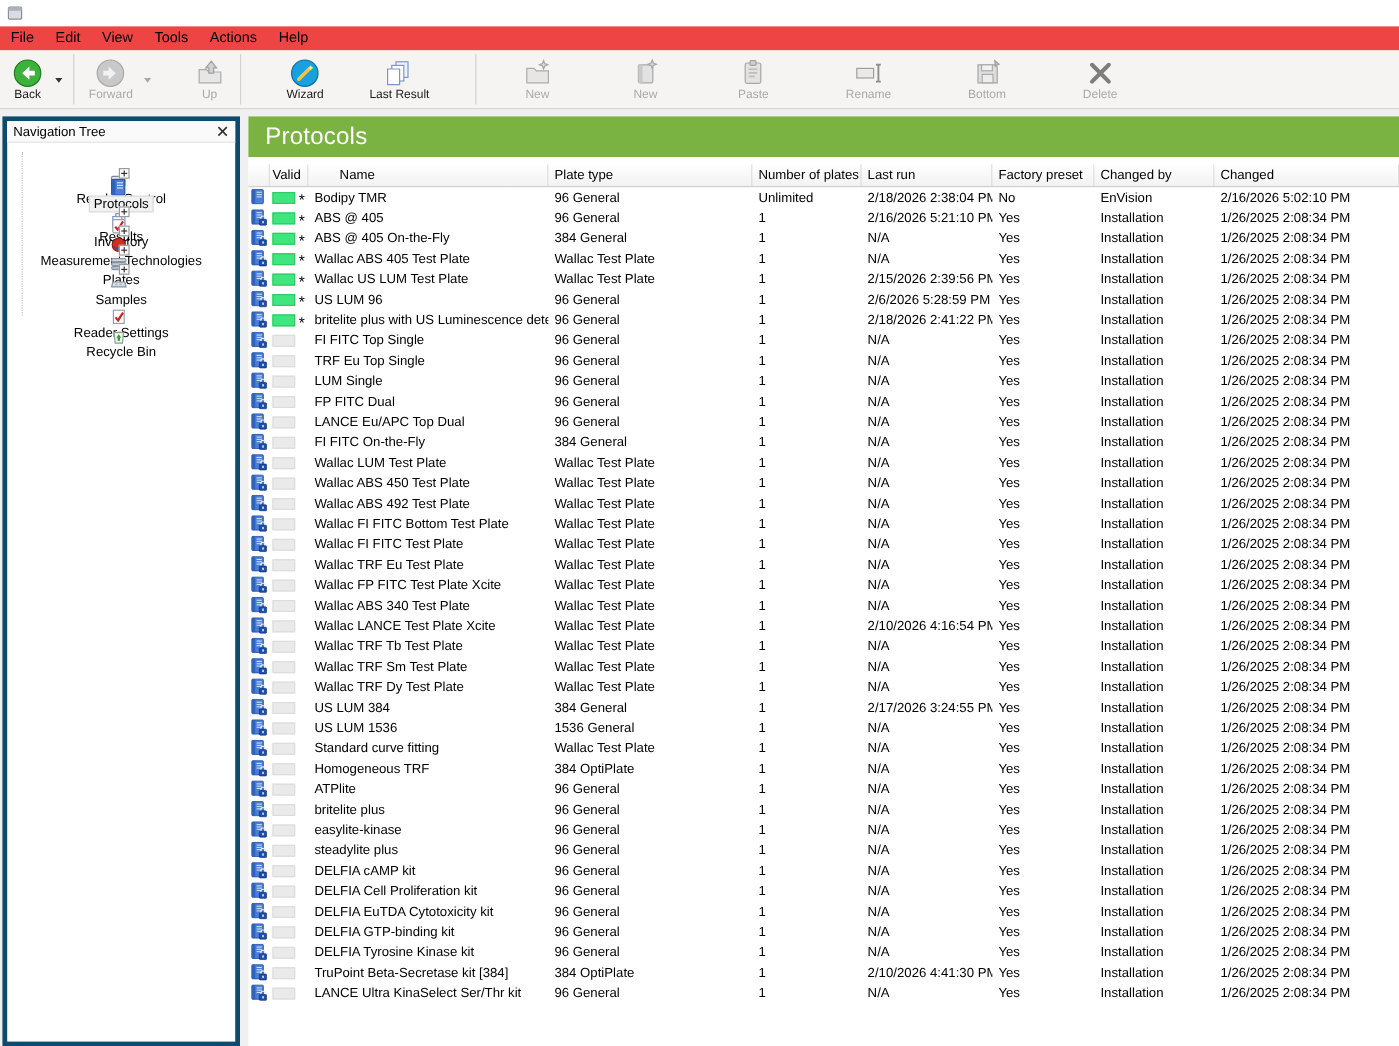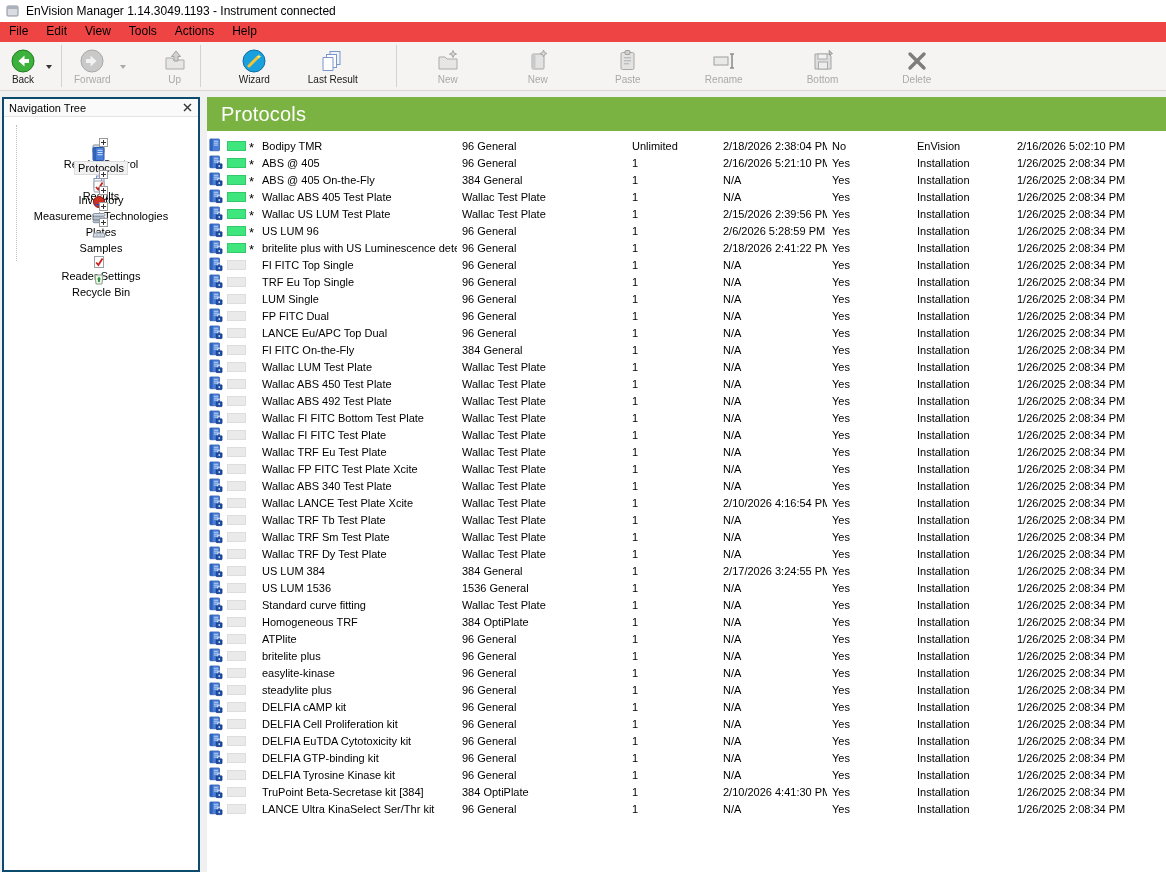--- a/index.html
+++ b/index.html
@@ -20,21 +20,21 @@
   .tbtn .ticon { height:27px; display:flex; align-items:center; justify-content:center; }
   .tlabel { font-size:10px; color:#1a1a1a; line-height:12px; }
   .tbtn.disabled .tlabel { color:#a9a9a9; }
   .tdrop { width:13px; height:40px; display:flex; align-items:center; justify-content:center; }
   .tdrop::after { content:""; border:3px solid transparent; border-top:4px solid #333; margin-top:4px; }
   .tdrop.disabled::after { border-top-color:#a9a9a9; }
   .tsep { width:1px; height:42px; background:#d4d2cf; margin:0 6px; }
   .tspace { width:26px; }
 
   
-  .sidebar { position:absolute; top:97px; left:2px; width:198px; bottom:0; background:#ffffff; border:2px solid #0c4a6e; }
+  .sidebar { position:absolute; top:97px; left:2px; width:198px; bottom:0; background:#ffffff; border:4px solid #0c4a6e; }
   .sidebar-header { height:18px; display:flex; align-items:center; justify-content:space-between; padding:0 5px 0 5px; font-size:11px; background:#fafafa; border-bottom:1px solid #e4e4e4; }
   .close-x { width:12px; height:12px; display:flex; align-items:center; justify-content:center; }
   .tree { position:relative; padding-top:5px; }
   .tree::before { content:""; position:absolute; left:12px; top:8px; height:136px; border-left:1px dotted #bdbdbd; }
   .tree-item { display:flex; align-items:center; height:16px; font-size:11px; position:relative;flex-direction:column; }
   .expander { width:9px; height:9px; border:1px solid #9a9a9a; background:#fff; margin-left:8px; margin-right:4px; position:relative; flex:0 0 9px; z-index:1; }
   .expander::before { content:""; position:absolute; left:1px; right:1px; top:3px; height:1px; background:#333; }
   .expander::after  { content:""; position:absolute; top:1px; bottom:1px; left:3px; width:1px; background:#333; }
   .exp-spacer { width:21px; flex:0 0 21px; }
   .tree-icon { width:14px; height:14px; margin-right:5px; flex:0 0 14px; display:flex; align-items:center; justify-content:center; z-index:1; }
@@ -70,21 +70,20 @@
 </head>
 <body>
 
 <div class="titlebar">
   <span>
       <svg width="14" height="14" viewBox="0 0 14 14">
         <rect x="1" y="2" width="11" height="10" rx="1" fill="#d9dde2" stroke="#8a9099"></rect>
         <rect x="1" y="2" width="11" height="3" fill="#aab2bc"></rect>
       </svg>
     </span>
-  <span>EnVision Manager 1.14.3049.1193 - Instrument connected</span>
 </div>
 
 <div class="menubar">
   <span class="menu-item">File</span>
   <span class="menu-item">Edit</span>
   <span class="menu-item">View</span>
   <span class="menu-item">Tools</span>
   <span class="menu-item">Actions</span>
   <span class="menu-item">Help</span>
 </div>
@@ -328,20 +327,31 @@
   </div>
 </div>
 
 <div style="position:absolute;top:97px;left:200px;width:7px;bottom:0;background:#f0f0f0;"></div>
 
 <div class="main">
   <div class="banner">
     <span>Protocols</span>
   </div>
   <div class="banner-gap"></div>
+  <div class="thead">
+    <div class="th c-icon"></div>
+    <div class="th c-valid">Valid</div>
+    <div class="th c-name">Name</div>
+    <div class="th c-type">Plate type</div>
+    <div class="th c-num">Number of plates</div>
+    <div class="th c-run">Last run</div>
+    <div class="th c-preset">Factory preset</div>
+    <div class="th c-by">Changed by</div>
+    <div class="th c-changed">Changed</div>
+  </div>
   <div class="tbody">
   <div class="tr">
     <div class="td c-icon">
       <span class="proticon">
         <svg width="14" height="15" viewBox="0 0 16 16">
           <rect x="1" y="0.5" width="11" height="13.5" rx="1" fill="#4a7fd8" stroke="#2a55a8" stroke-width="0.8"></rect>
           <rect x="1" y="0.5" width="3.2" height="13.5" fill="#2f63bb"></rect>
           <rect x="5.5" y="2.6" width="5" height="1" fill="#cfe0f8"></rect>
           <rect x="5.5" y="4.8" width="5" height="1" fill="#cfe0f8"></rect>
           <rect x="5.5" y="7" width="5" height="1" fill="#cfe0f8"></rect>

